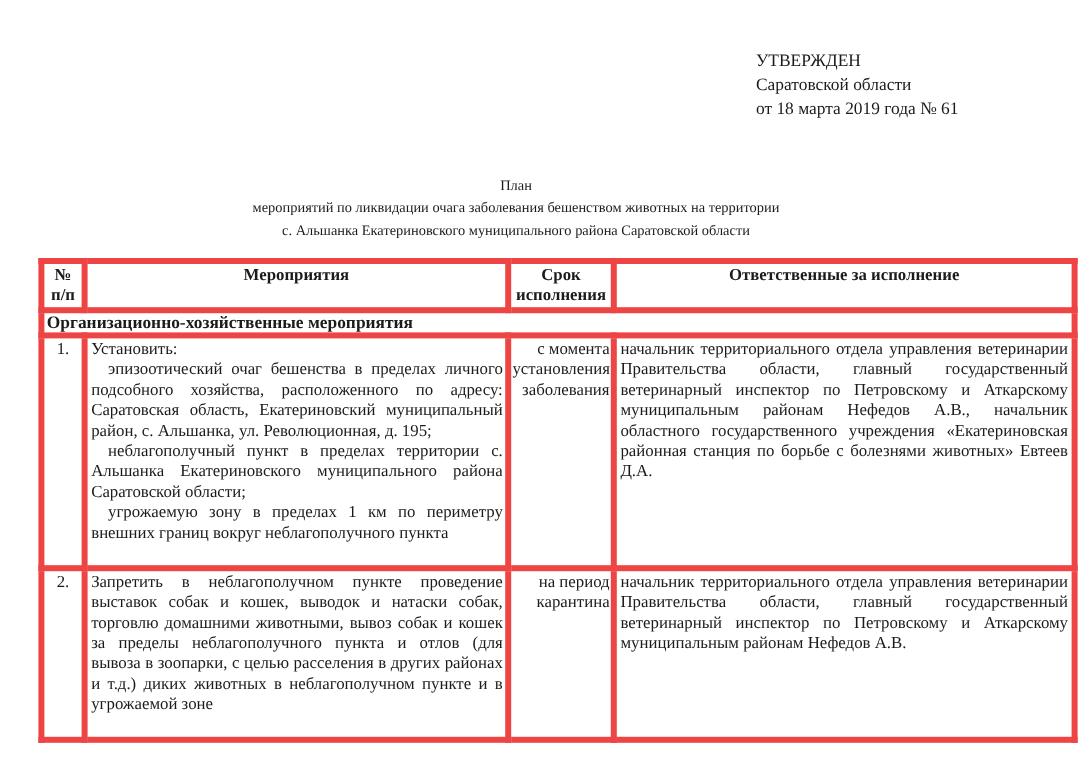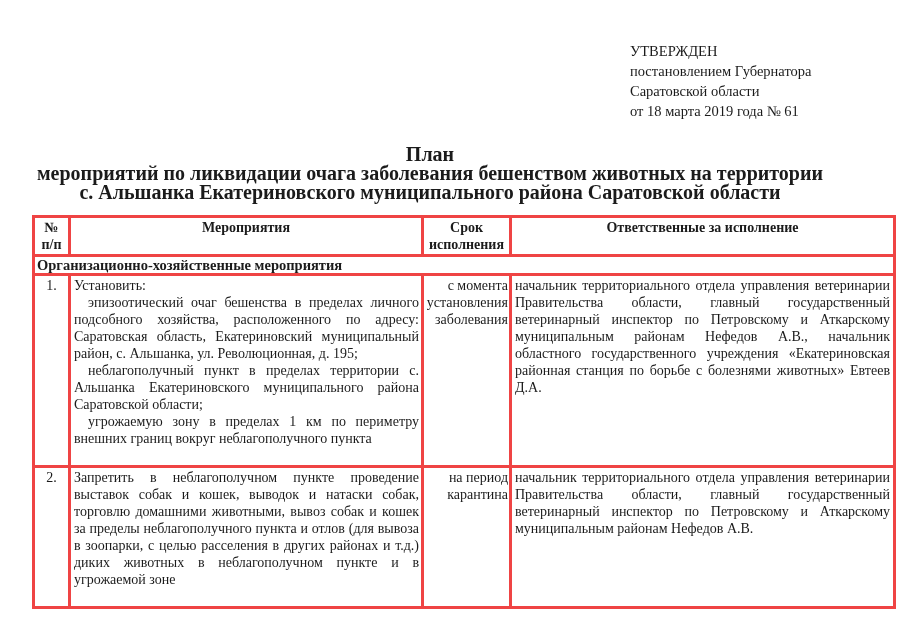--- a/index.html
+++ b/index.html
@@ -17,36 +17,36 @@
     font-size: 14.5px;
     line-height: 20px;
     white-space: nowrap;
   }
 
   .title {
     position: absolute;
     left: 0; top: 145px;
     width: 860px;
     text-align: center;
-    font-weight: bold;
-    font-size: 20px;
+    font-weight: normal;
+    font-size: 12px;
     line-height: 19px;
   }
 
   table.plan {
     position: absolute;
     left: 32px; top: 215px;
     width: 861px;
     border-collapse: collapse;
     table-layout: fixed;
     font-size: 14px;
     line-height: 17px;
   }
   table.plan th, table.plan td {
-    border: 3px solid #ef4444;
+    border: 5px solid #ef4444;
     vertical-align: top;
     overflow: hidden;
   }
   table.plan th {
     font-weight: bold;
     text-align: center;
     padding: 1px 2px;
     line-height: 17px;
   }
   tr.header-row { height: 37px; }
@@ -67,21 +67,20 @@
   td.term-cell { text-align: right; padding: 1px 1px; }
   td.resp-cell { padding: 1px 3px 16px 3px; text-align: justify; }
 </style>
 </head>
 <body>
 
 <div class="page">
 
   <div class="approval">
     <div>УТВЕРЖДЕН</div>
-    <div>постановлением Губернатора</div>
     <div>Саратовской области</div>
     <div>от 18 марта 2019 года № 61</div>
   </div>
 
   <div class="title">
     <div>План</div>
     <div>мероприятий по ликвидации очага заболевания бешенством животных на территории</div>
     <div>с. Альшанка Екатериновского муниципального района Саратовской области</div>
   </div>
 

